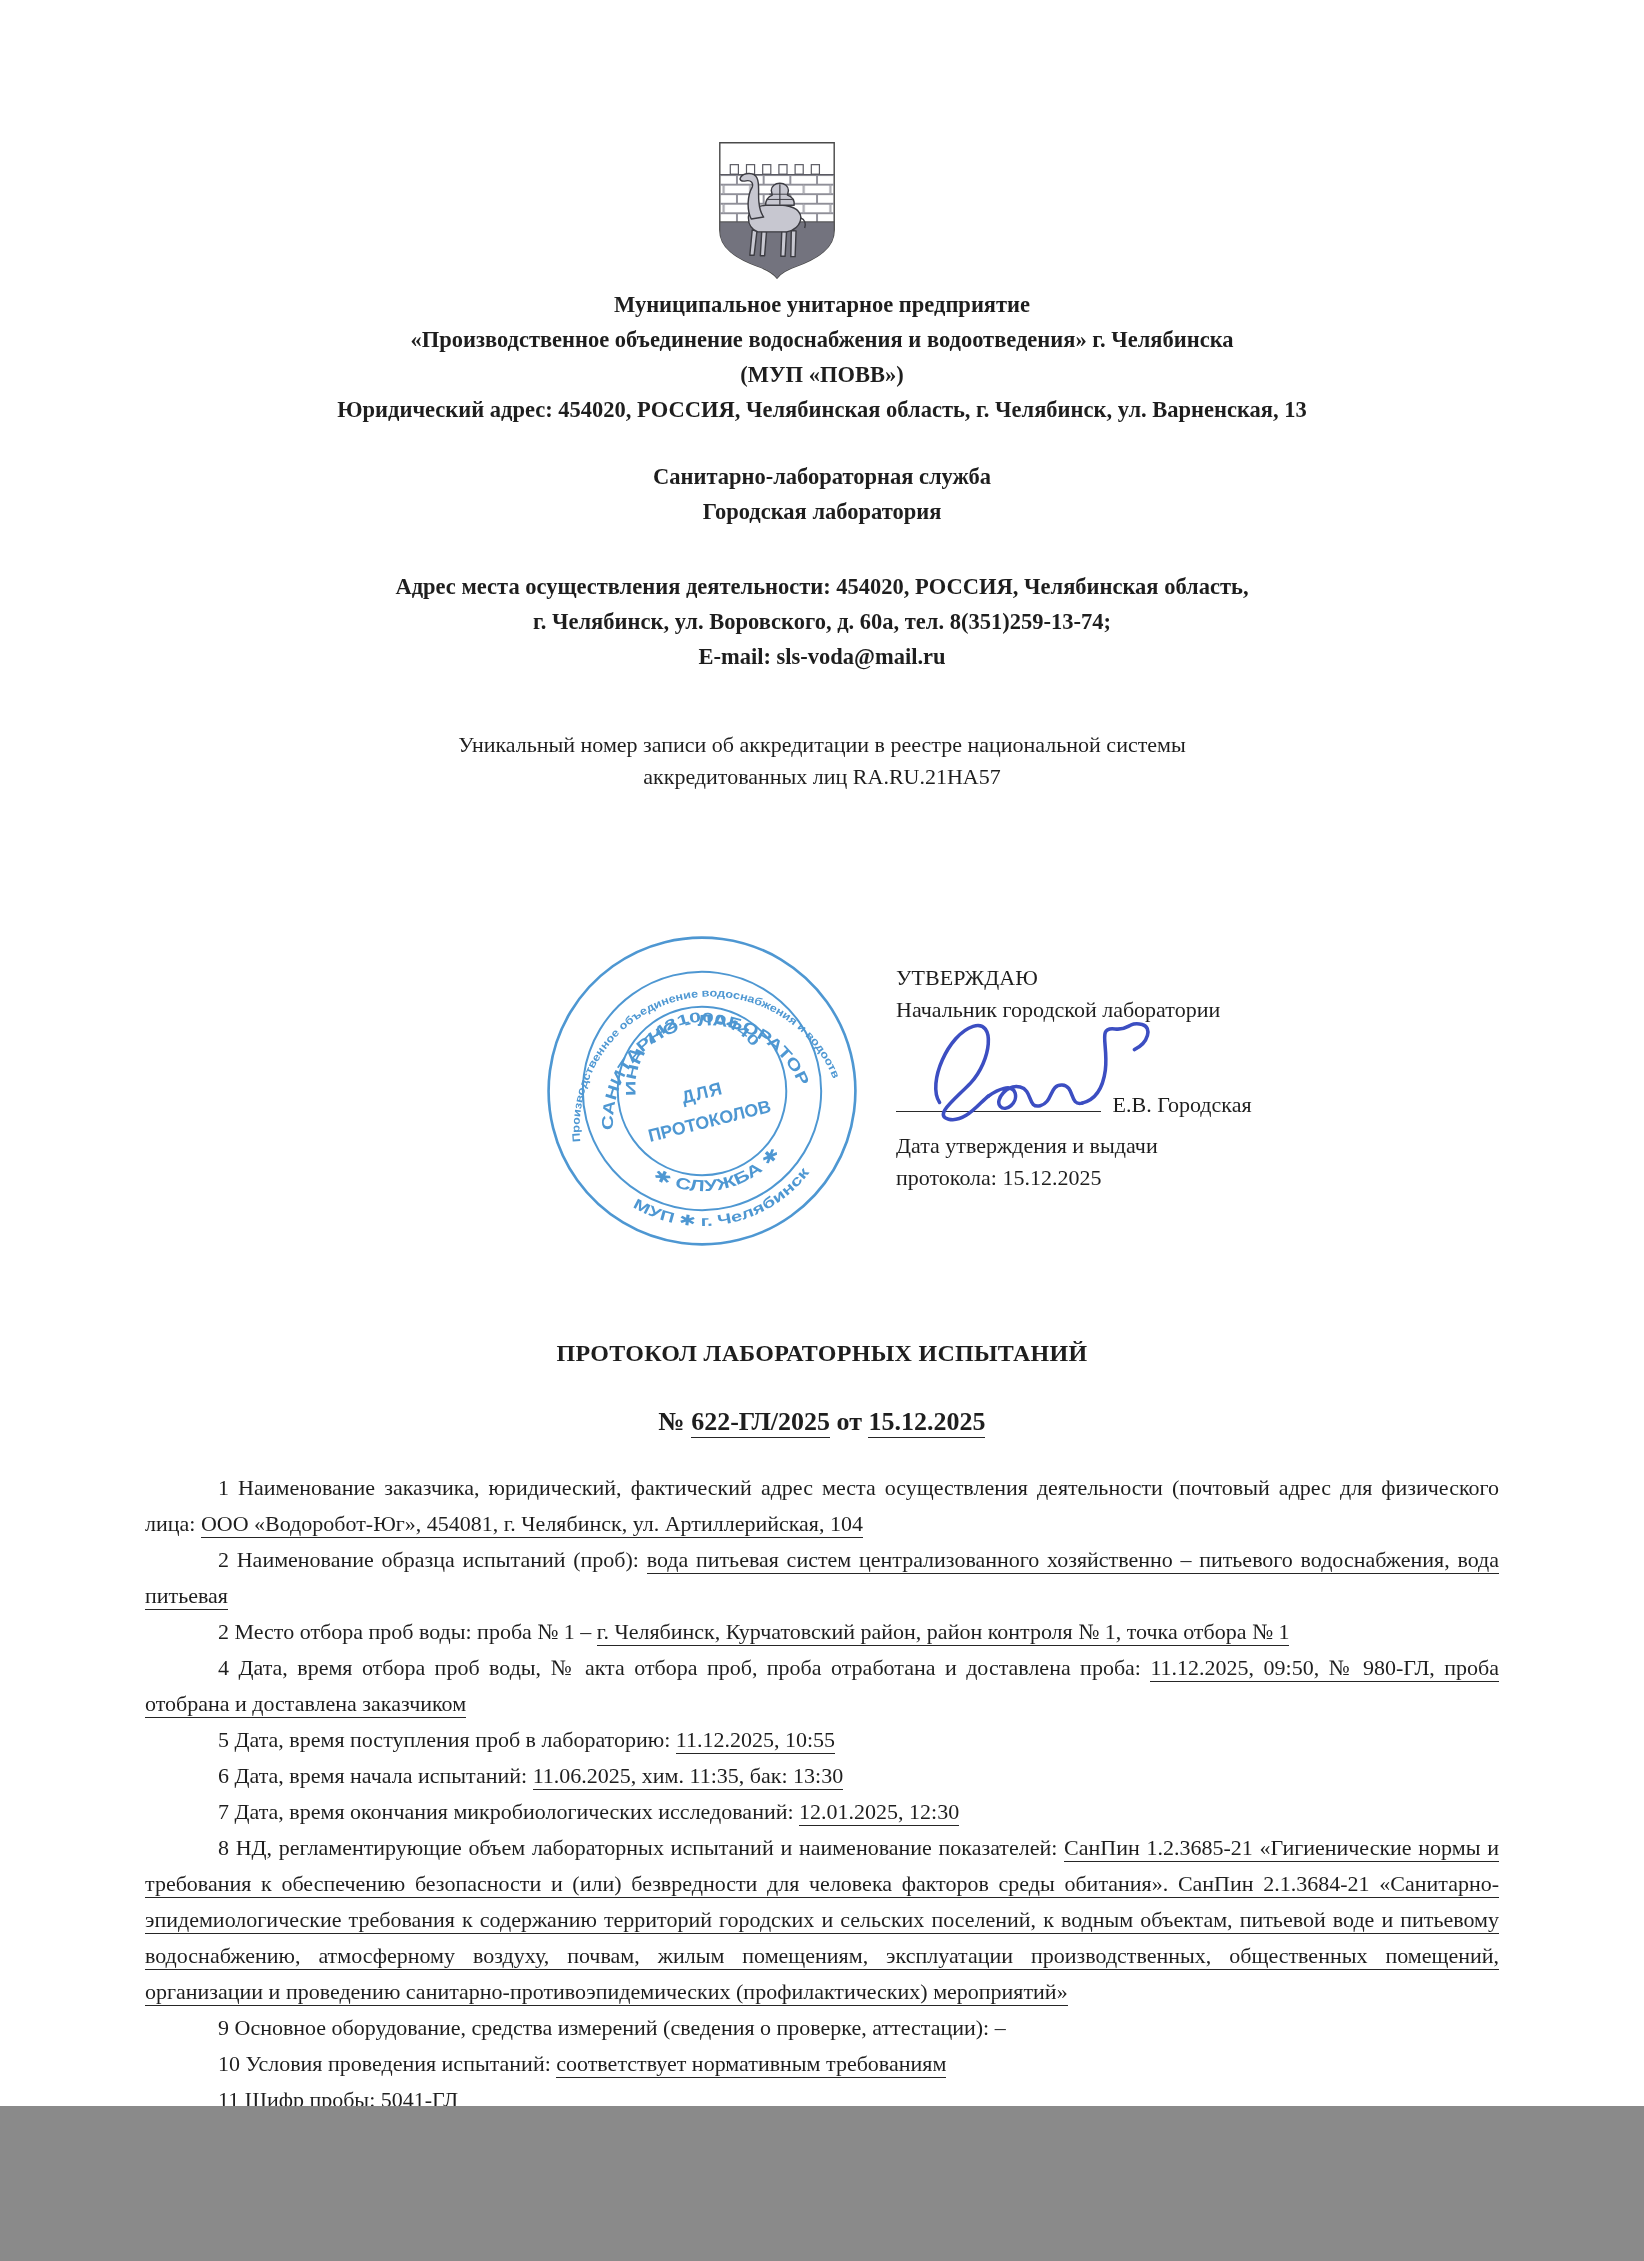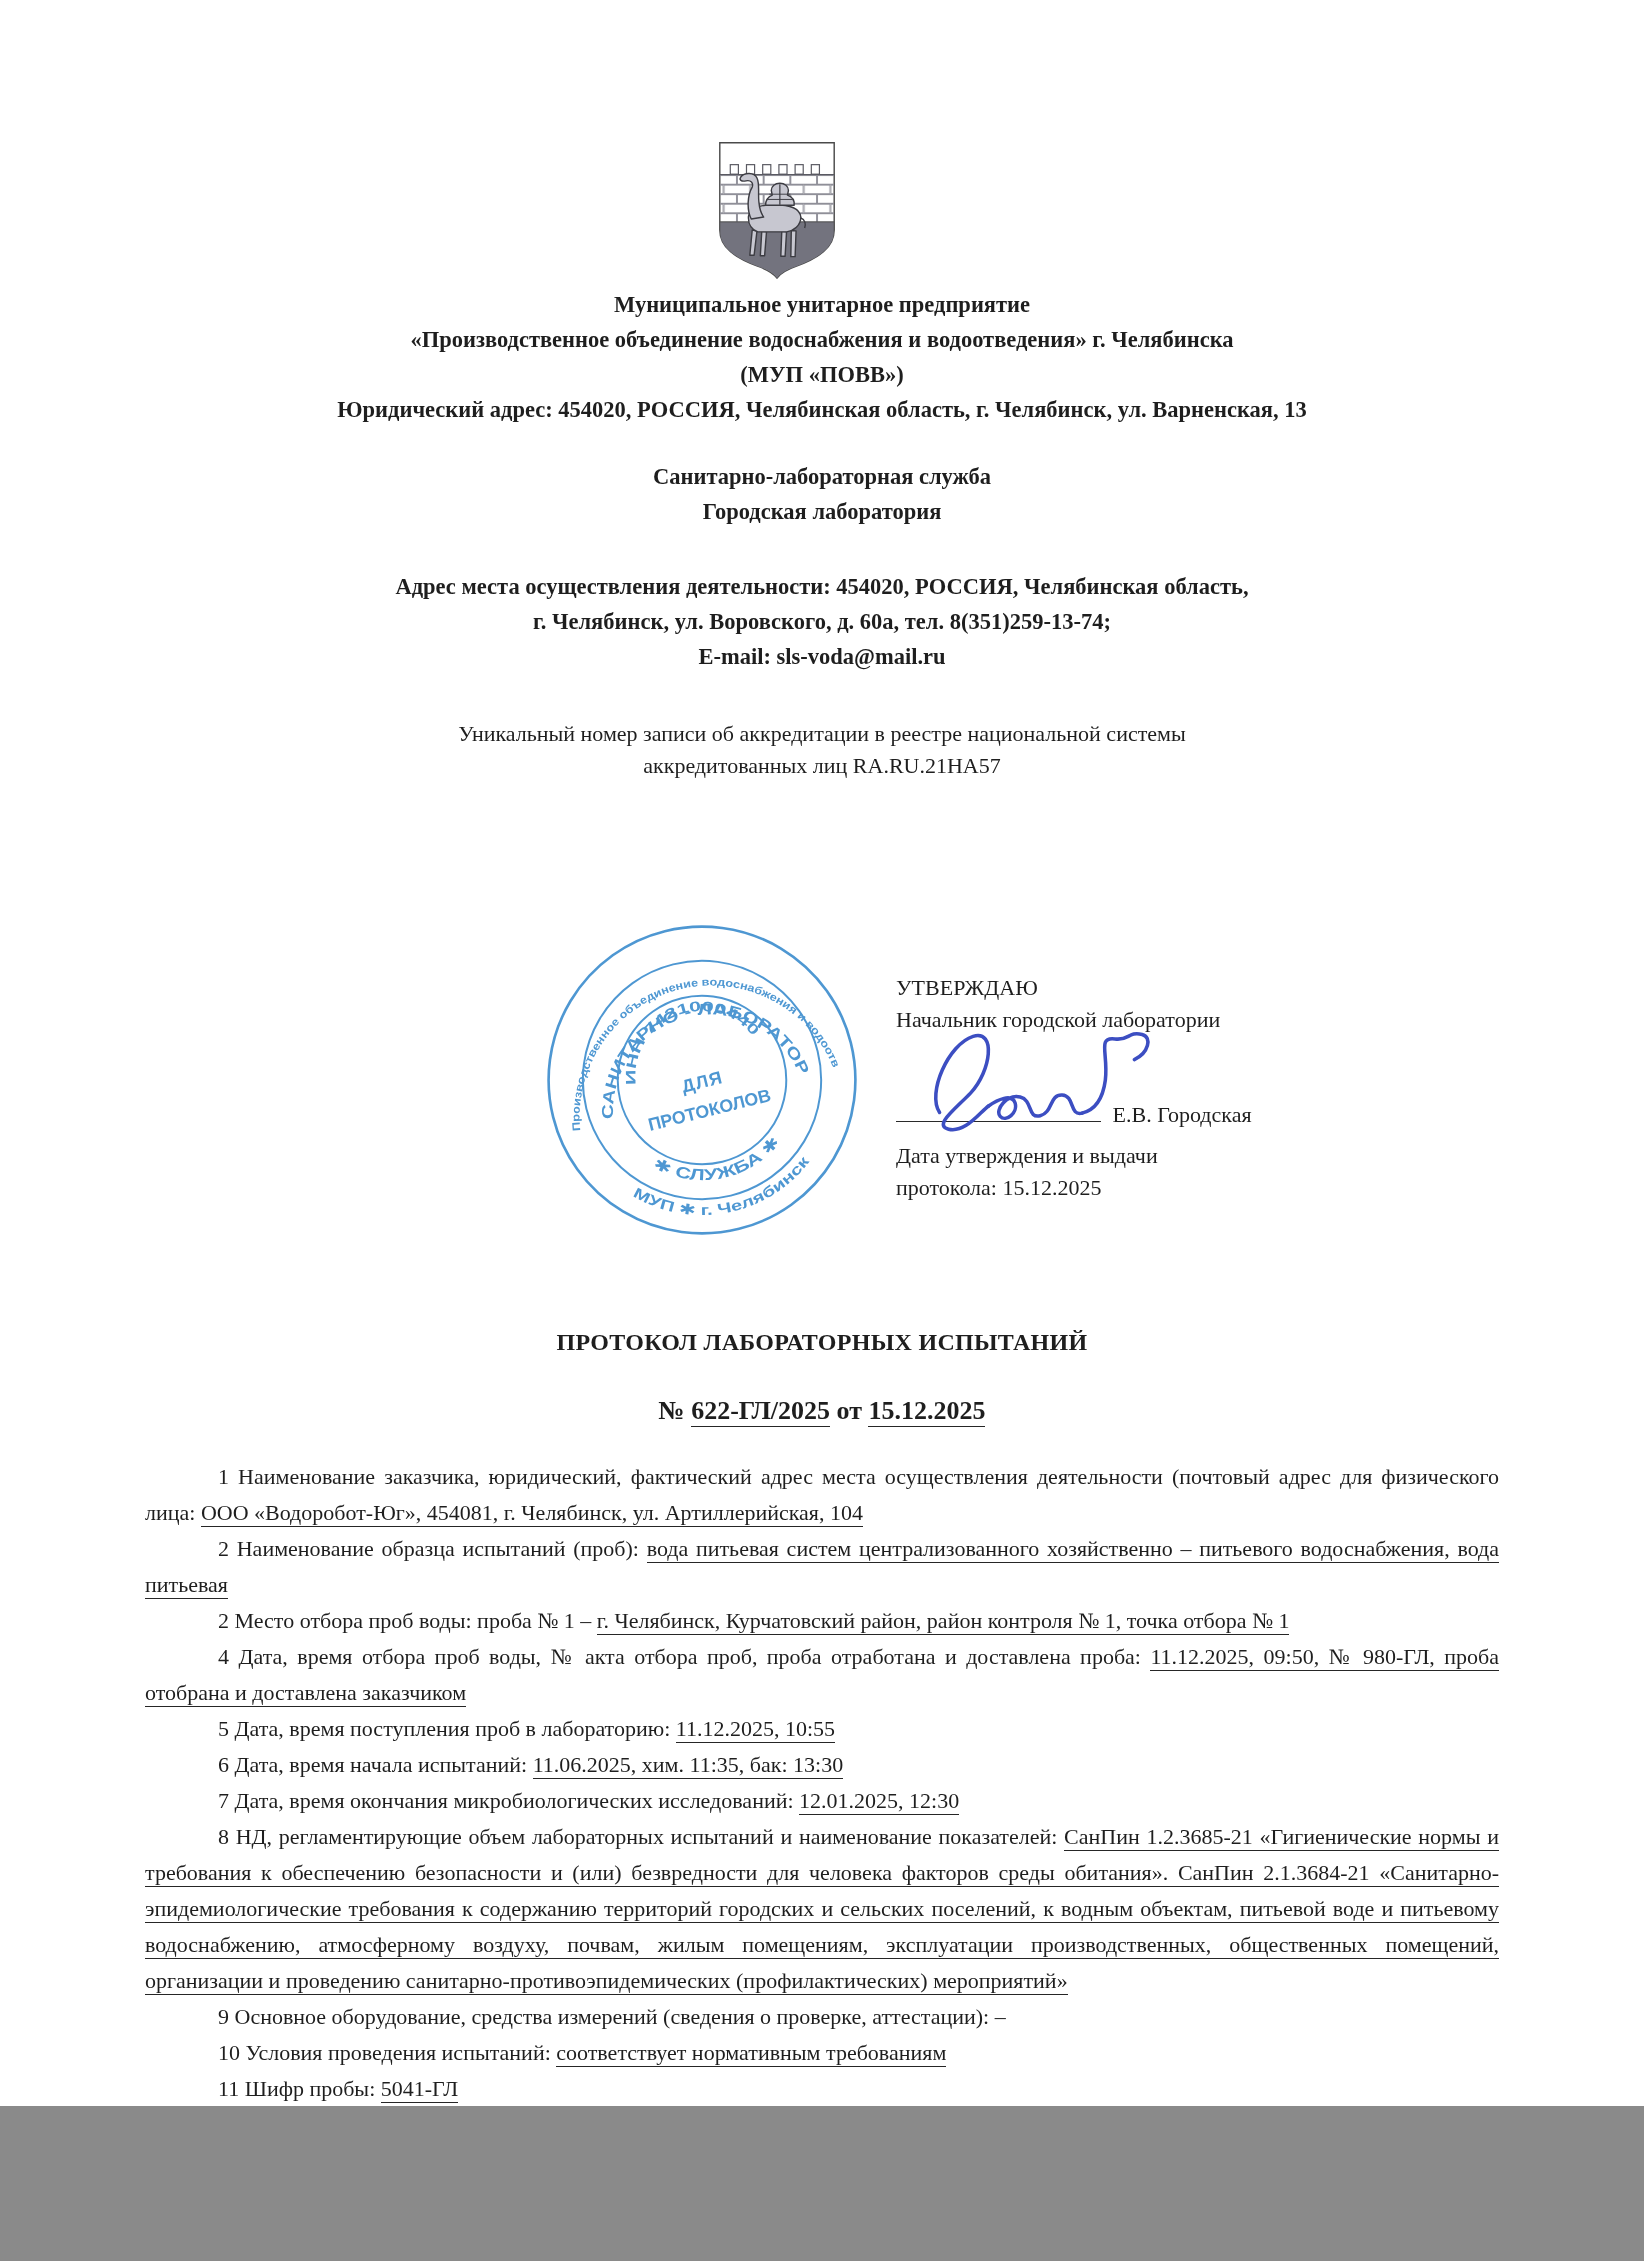--- a/index.html
+++ b/index.html
@@ -13,25 +13,25 @@
     overflow:hidden;
   }
   .content{padding:0 145px;}
   
   .emblem-wrap{padding-top:137px;text-align:center;}
   .emblem-wrap svg{display:inline-block;margin-left:-90px;}
   
   .hdr{ text-align:center; font-weight:bold; font-size:22.5px; line-height:35px; }
   .hdr .line{white-space:nowrap;}
   .gap50{height:32px;} .gap62{height:40px;}
-  .accred{ text-align:center; font-weight:normal; font-size:22px; line-height:32px; margin-top:44px;}
+  .accred{ text-align:center; font-weight:normal; font-size:22px; line-height:32px; margin-top:55px;}
   
   .approval-zone{position:relative;height:345px;margin-top:140px;}
   .stamp{position:absolute;left:399px;top:0;opacity:.92;}
-  .approval{position:absolute;left:751px;top:50px;font-size:22px;line-height:32px;}
+  .approval{position:absolute;left:751px;top:29px;font-size:22px;line-height:32px;}
   .sig-row{position:relative;margin-top:63px;white-space:nowrap;}
   .sig-line{display:inline-block;width:205px;border-bottom:1.9px solid #2a2a2a;height:22px;}
   .sig-name{margin-left:11.6px;}
   .signature-svg{position:absolute;left:19.3px;top:-82px;}
   
   .doc-title{ text-align:center; font-weight:bold; font-size:24px; letter-spacing:0.3px; margin-top:62px;}
   .doc-number{ text-align:center; font-weight:bold; font-size:26px; margin-top:40px;}
   .u{border-bottom:1.9px solid #262626;padding-bottom:1.3px;}
   
   .items{margin-top:33px;font-size:22px;line-height:36px;text-align:justify;}

